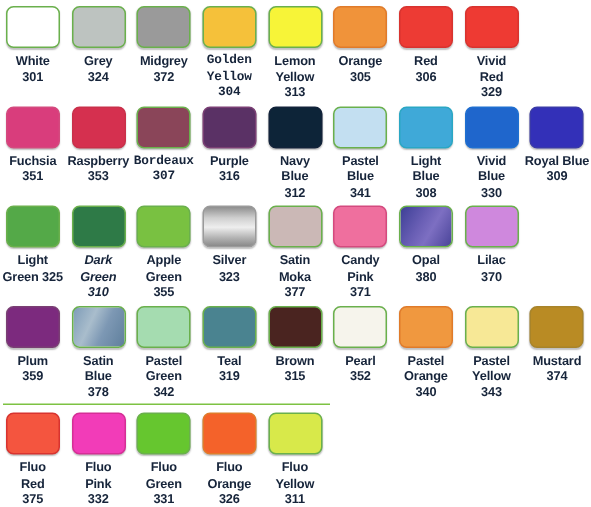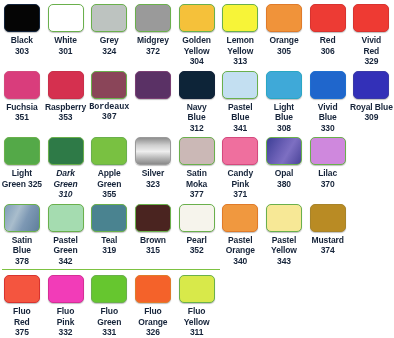--- a/index.html
+++ b/index.html
@@ -95,42 +95,37 @@
     margin: 3px 0 1px 2px;
     box-sizing: border-box;
   }
 </style>
 </head>
 <body style="background: rgb(255, 255, 255);">
 
 <div id="palette">
     <div class="row">
       <div class="cell">
-        <div class="swatch dark-edge" style="background: rgb(5, 5, 5);"></div>
-        <div class="label" style="color: rgb(22, 36, 58);">Black
-303</div>
-      </div>
-      <div class="cell">
         <div class="swatch" style="background: rgb(255, 255, 255);"></div>
         <div class="label" style="color: rgb(22, 36, 58);">White
 301</div>
       </div>
       <div class="cell">
         <div class="swatch" style="background: rgb(189, 195, 192);"></div>
         <div class="label" style="color: rgb(22, 36, 58);">Grey
 324</div>
       </div>
       <div class="cell">
         <div class="swatch" style="background: rgb(154, 154, 154);"></div>
         <div class="label" style="color: rgb(22, 36, 58);">Midgrey
 372</div>
       </div>
       <div class="cell">
         <div class="swatch" style="background: rgb(245, 193, 58);"></div>
-        <div class="label" style="color: rgb(22, 36, 58);">Golden
+        <div class="label" style="color: rgb(22, 36, 58); font-family: Liberation Mono, monospace;">Golden
 Yellow
 304</div>
       </div>
       <div class="cell">
         <div class="swatch" style="background: rgb(247, 244, 56);"></div>
         <div class="label" style="color: rgb(22, 36, 58);">Lemon
 Yellow
 313</div>
       </div>
       <div class="cell">
@@ -161,20 +156,22 @@
         <div class="label" style="color: rgb(22, 36, 58);">Raspberry
 353</div>
       </div>
       <div class="cell">
         <div class="swatch" style="background: rgb(138, 69, 89);"></div>
         <div class="label" style="color: rgb(22, 36, 58); font-family: Liberation Mono, monospace;">Bordeaux
 307</div>
       </div>
       <div class="cell">
         <div class="swatch plum-edge" style="background: rgb(90, 49, 101);"></div>
+        <div class="label" style="color: rgb(22, 36, 58);">Purple
+316</div>
       </div>
       <div class="cell">
         <div class="swatch dark-edge" style="background: rgb(13, 36, 56);"></div>
         <div class="label" style="color: rgb(22, 36, 58);">Navy
 Blue
 312</div>
       </div>
       <div class="cell">
         <div class="swatch" style="background: rgb(195, 223, 241);"></div>
         <div class="label" style="color: rgb(22, 36, 58);">Pastel
@@ -240,20 +237,25 @@
 380</div>
       </div>
       <div class="cell">
         <div class="swatch" style="background: rgb(207, 136, 221);"></div>
         <div class="label" style="color: rgb(22, 36, 58);">Lilac
 370</div>
       </div>
     </div>
     <div class="row">
       <div class="cell">
+        <div class="swatch plum-edge" style="background: rgb(124, 42, 126);"></div>
+        <div class="label" style="color: rgb(22, 36, 58);">Plum
+359</div>
+      </div>
+      <div class="cell">
         <div class="swatch" style="background: linear-gradient(115deg, rgb(126, 156, 184) 0%, rgb(169, 189, 204) 35%, rgb(125, 152, 180) 60%, rgb(95, 127, 156) 100%);"></div>
         <div class="label" style="color: rgb(22, 36, 58);">Satin
 Blue
 378</div>
       </div>
       <div class="cell">
         <div class="swatch" style="background: rgb(165, 220, 176);"></div>
         <div class="label" style="color: rgb(22, 36, 58);">Pastel
 Green
 342</div>

